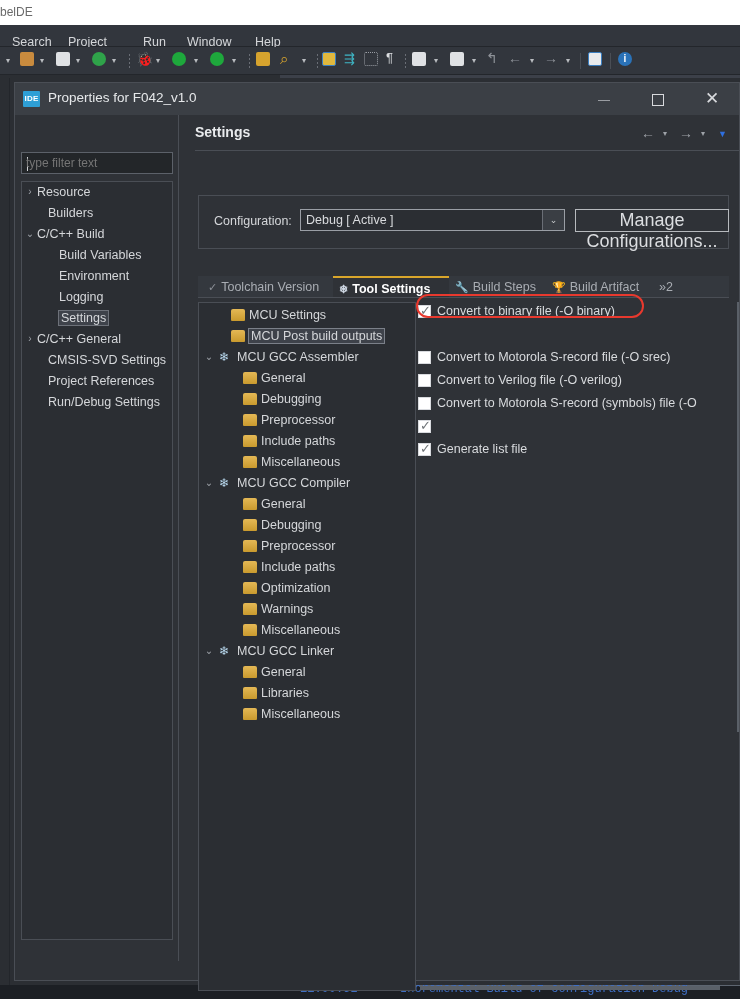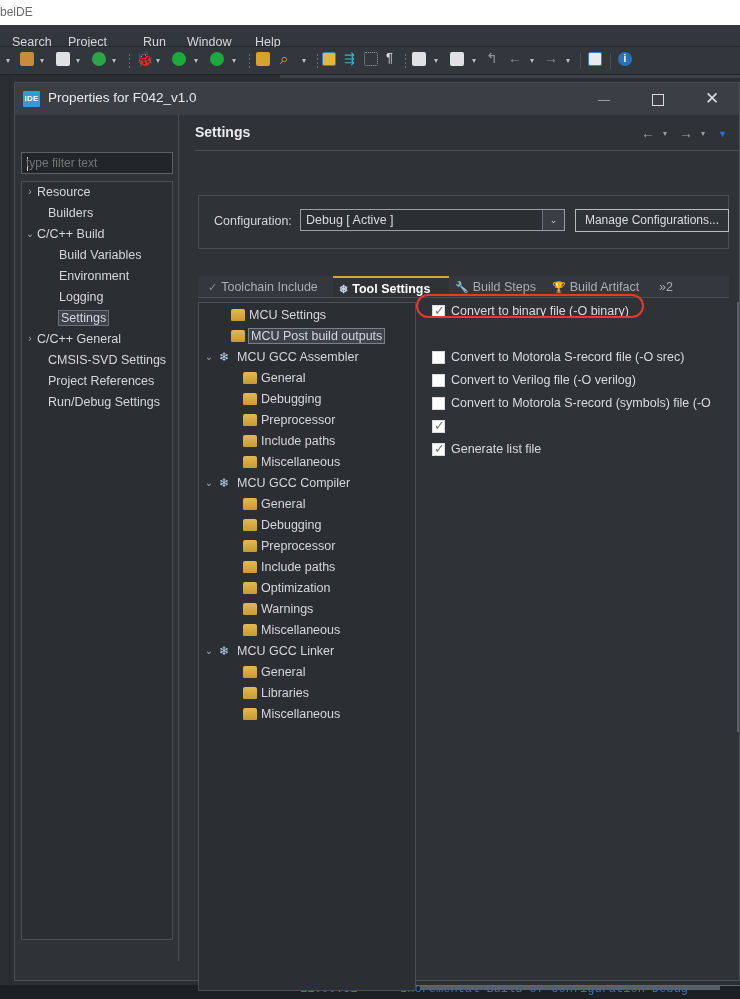--- a/index.html
+++ b/index.html
@@ -175,21 +175,21 @@
   .combo .cval {
     position: absolute; left: 5px; top: 3px; font-size: 12.5px; color: #d9dbde;
   }
   .combo .cbtn {
     position: absolute; right: 0; top: 0; width: 22px; height: 20px;
     background: #3a3e44; border-left: 1px solid #6a6e76;
     color: #c8cacd; font-size: 9px; text-align: center; line-height: 20px;
   }
   .btn {
     background: #2f3237; border: 1px solid #b7babe;
-    color: #dcdee1; font-size: 12px; text-align: center;
+    color: #dcdee1; font-size: 18px; text-align: center;
     font-family: "Liberation Sans", sans-serif;
   }
   .manage-btn {
     position: absolute; left: 376px; top: 13px; width: 154px; height: 23px;
     line-height: 21px;
   }
 
   
   .tabrow {
     position: absolute; left: 18px; top: 161px; width: 531px; height: 22px;
@@ -224,21 +224,21 @@
   }
   .folder-ico {
     position: absolute; top: 4px; width: 14px; height: 12px;
   }
   .gear-ico { position: absolute; top: 3px; font-size: 12px; color: #b9d9ef; }
   .tarrow {
     position: absolute; top: 4px; font-size: 10px; color: #9da1a7;
     width: 10px; text-align: center;
   }
 
-  .opt-list { position: absolute; left: 252px; top: 187px; width: 305px; height: 689px; }
+  .opt-list { position: absolute; left: 238px; top: 187px; width: 305px; height: 689px; }
   .opt-row { position: absolute; left: 0; width: 305px; height: 23px; }
   .cbx {
     position: absolute; left: 0; top: 3px; width: 13px; height: 13px;
     background: #ffffff; border: 1px solid #d8dade;
   }
   .cbx.checked::after {
     content: "✓"; position: absolute; left: 1px; top: -4px;
     font-size: 13px; color: #6f7478; line-height: 17px;
   }
   .opt-label {
@@ -403,21 +403,21 @@
         <div class="config-group">
           <span class="config-label">Configuration:</span>
           <div class="combo">
             <span class="cval">Debug  [ Active ]</span>
             <span class="cbtn">⌄</span>
           </div>
           <div class="btn manage-btn">Manage Configurations...</div>
         </div>
 
         <div class="tabrow">
-            <div class="tab" style="left: 4px; width: 131px; padding-left: 6px;"><span class="ticon" style="color: rgb(141, 145, 152);">✓</span><span>Toolchain Include</span></div>
+            <div class="tab" style="left: 4px; width: 131px; padding-left: 6px;"><span class="ticon" style="color: rgb(141, 145, 152);">✓</span><span>Toolchain Version</span></div>
             <div class="tab active" style="left: 135px; width: 116px; padding-left: 6px;"><span class="ticon" style="color: rgb(207, 216, 228);">❄</span><span>Tool Settings</span></div>
             <div class="tab" style="left: 251px; width: 97px; padding-left: 6px;"><span class="ticon" style="color: rgb(141, 145, 152);">🔧</span><span>Build Steps</span></div>
             <div class="tab" style="left: 348px; width: 107px; padding-left: 6px;"><span class="ticon" style="color: rgb(141, 145, 152);">🏆</span><span>Build Artifact</span></div>
             <div class="tab" style="left: 455px; width: 30px; padding-left: 6px;"><span>»2</span></div>
           </div>
         <div class="tabrow-line"></div>
 
         <div class="tool-tree">
             <div class="ttnode" style="top: 2px;">
               <span class="folder-ico" style="left: 32px; background: linear-gradient(rgb(228, 184, 85), rgb(201, 154, 46)); border-radius: 2px 2px 1px 1px;"></span>

